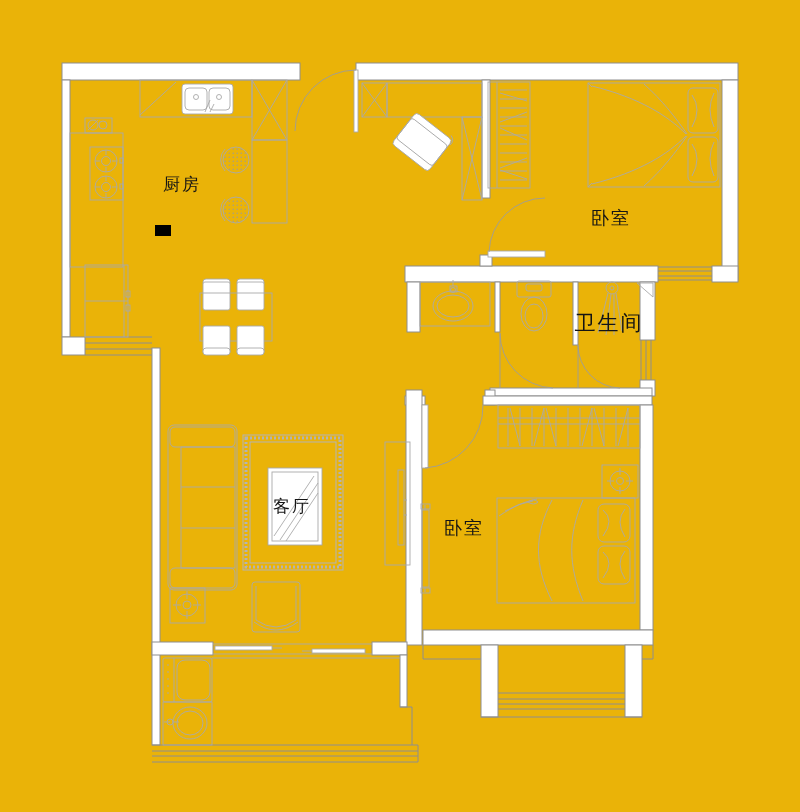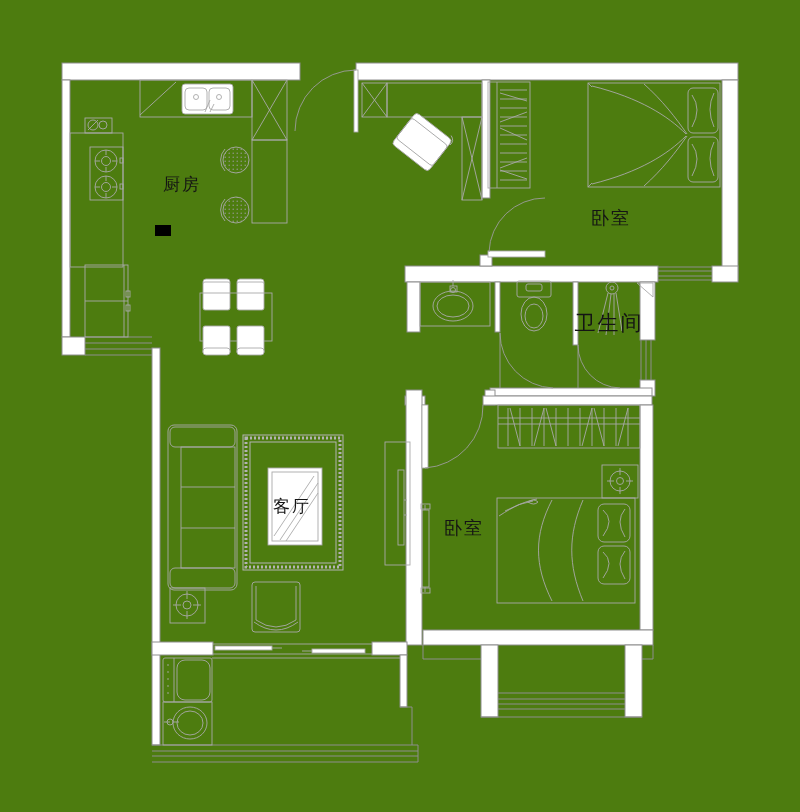--- a/index.html
+++ b/index.html
@@ -1,16 +1,16 @@
 <!DOCTYPE html>
 <html><head>
 <meta charset="utf-8">
 <style>
   html,body{margin:0;padding:0;background:#ffffff;}
-  .stage{position:relative;width:800px;height:812px;background:#4d7c0f;overflow:hidden;
+  .stage{position:relative;width:800px;height:812px;background:#eab308;overflow:hidden;
          font-family:"Liberation Sans",sans-serif;text-align:right;}
   svg{position:absolute;left:0;top:0;}
   .wall{fill:#ffffff;stroke:#8e8e8e;stroke-width:1;}
   .wl{stroke:#8e8e8e;stroke-width:1;fill:none;}
   .f{stroke:#a9a9a9;stroke-width:0.9;fill:none;}
   .ff{stroke:#a9a9a9;stroke-width:0.9;fill:#ffffff;}
   .door{stroke:#9c9c9c;stroke-width:0.9;fill:none;}
   .rug{stroke:#b4b4b4;fill:none;}
   text.room{fill:#141414;letter-spacing:2px;}
 </style>

